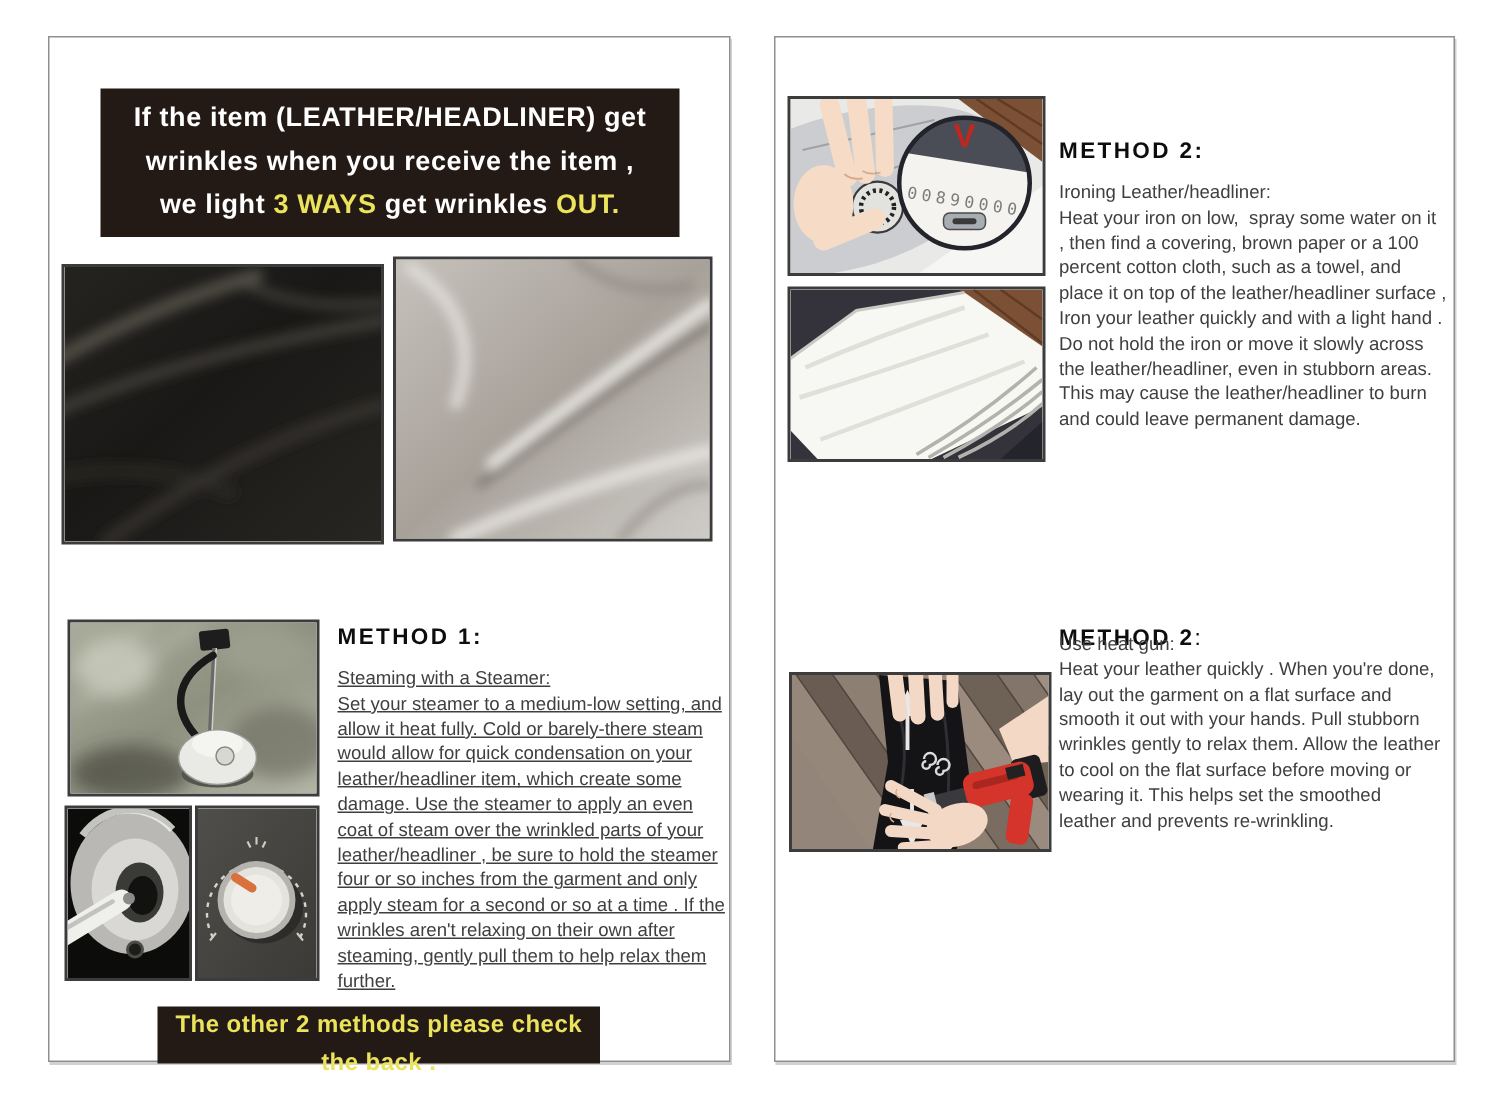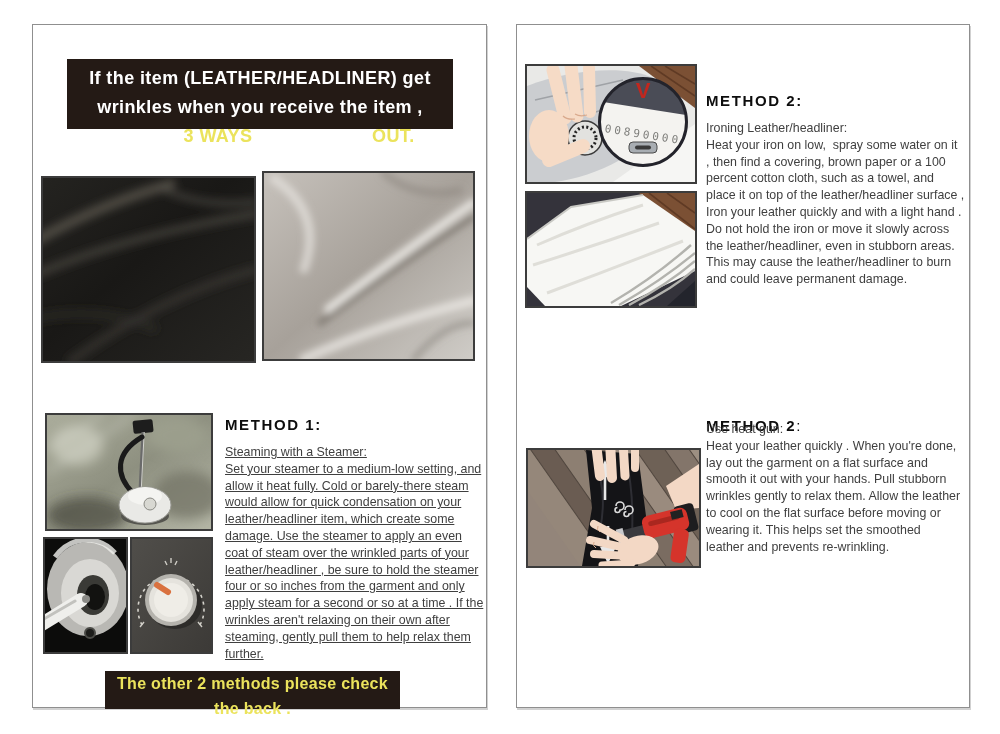--- a/index.html
+++ b/index.html
@@ -10,21 +10,21 @@
   html,body{background:#ffffff;}
   body{font-family:"Liberation Sans","DejaVu Sans",sans-serif;}
   #stage{position:relative;width:1000px;height:734px;background:#ffffff;overflow:hidden;}
   .page{position:absolute;top:24px;height:684px;background:#ffffff;
         border:1px solid var(--page-border);box-shadow:1px 2px 0 rgba(0,0,0,0.18);}
   #left-page{left:32px;width:455px;}
   #right-page{left:516px;width:454px;}
   .abs{position:absolute;}
   
   .banner{background:var(--banner-bg);color:#ffffff;text-align:center;}
-  #top-banner{left:34px;top:34px;width:386px;height:70px;padding-top:5px;}
+  #top-banner{left:34px;top:34px;width:386px;height:99px;padding-top:5px;}
   .banner-line{font-size:18px;font-weight:bold;line-height:29px;letter-spacing:.4px;white-space:pre;}
   .seg{color:#ffffff;} .seg.accent{color:var(--yellow);text-align:right;}
   #footer-banner{left:72px;top:646px;width:295px;height:38px;line-height:25px;
       font-size:16px;font-weight:bold;color:var(--yellow);letter-spacing:.3px;}
   
   .method-title{font-size:15px;font-weight:bold;color:var(--heading-col);letter-spacing:1.6px;}
   .colon-normal{font-weight:normal;letter-spacing:0;}
   .body-text{font-size:12.4px;line-height:16.8px;color:var(--body-col);white-space:pre-wrap;}
   
   .img-frame{border:2px solid var(--img-border);overflow:hidden;background:#fff;}
@@ -33,21 +33,21 @@
 </head>
 <body>
 
 <div id="stage">
 
   <div class="page" id="left-page">
 
     <div class="abs banner" id="top-banner">
       <div class="banner-line"><span class="seg">If the item (LEATHER/HEADLINER) get</span></div>
       <div class="banner-line"><span class="seg">wrinkles when you receive the item ,</span></div>
-      <div class="banner-line"><span class="seg">we have </span><span class="seg accent">3 WAYS</span><span class="seg"> get wrinkles </span><span class="seg accent">OUT.</span></div>
+      <div class="banner-line"><span class="seg">we light </span><span class="seg accent">3 WAYS</span><span class="seg"> get wrinkles </span><span class="seg accent">OUT.</span></div>
     </div>
 
     <div class="abs img-frame" style="left:8px;top:151px;width:215px;height:187px;">
       <svg viewBox="0 0 211 183" preserveAspectRatio="none">
         <defs>
           <linearGradient id="lg-leather" x1="0" y1="0" x2="1" y2="1">
             <stop offset="0" stop-color="#242320"></stop>
               <stop offset="0.45" stop-color="#191816"></stop>
             <stop offset="1" stop-color="#272623"></stop>
           </linearGradient>

